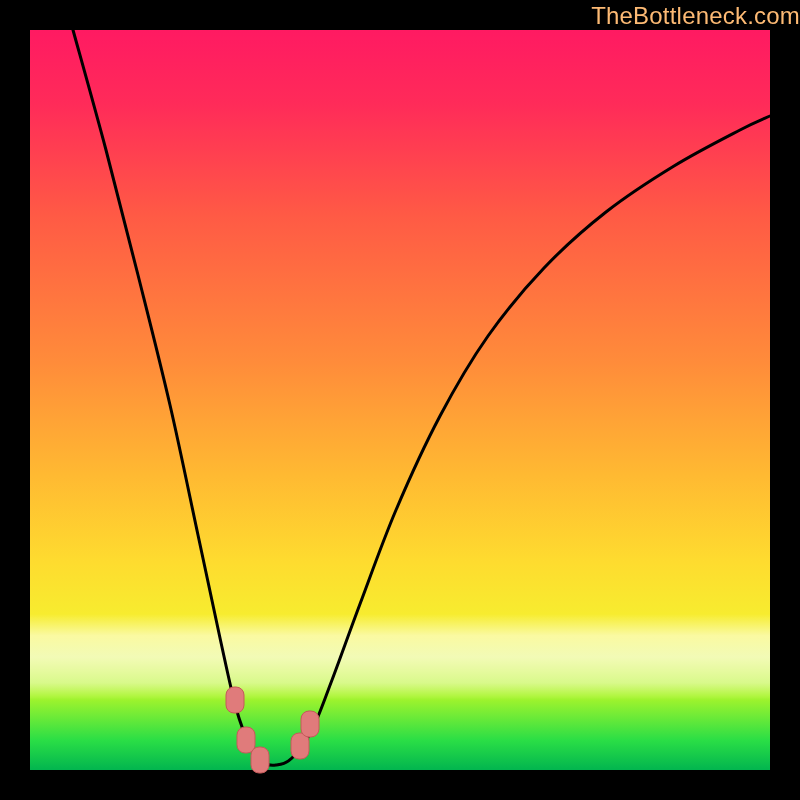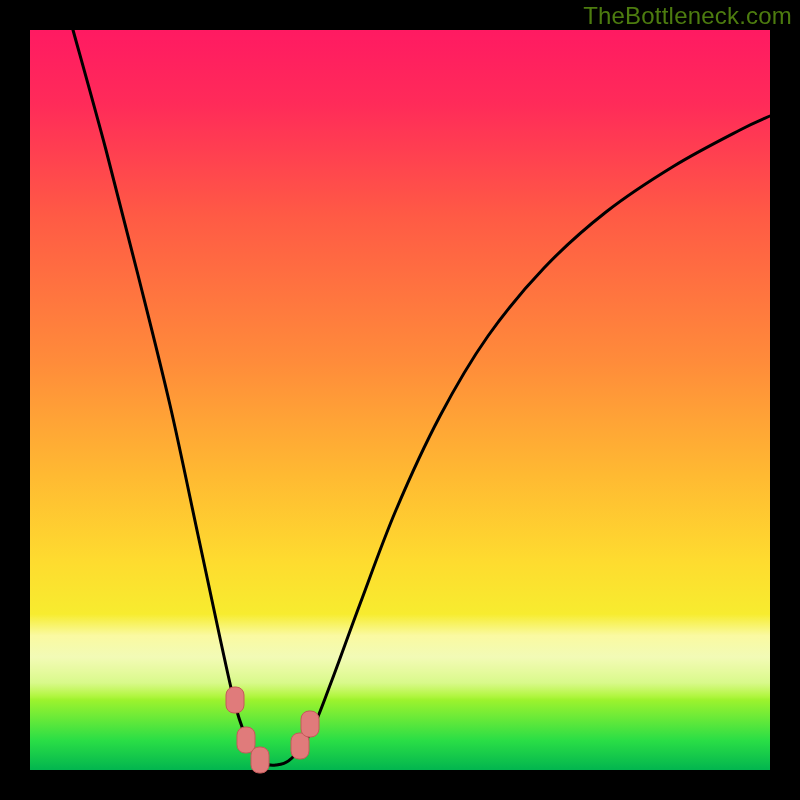--- a/index.html
+++ b/index.html
@@ -36,25 +36,25 @@
     height: 86px;
     background: linear-gradient(to bottom,
       rgba(255,255,255,0.0) 0%,
       rgba(255,255,255,0.55) 25%,
       rgba(255,255,255,0.65) 50%,
       rgba(255,255,255,0.45) 80%,
       rgba(255,255,255,0.0) 100%);
   }
   .watermark {
     position: absolute;
-    right: 8px;
+    right: 0;
     top: 2px;
     font-family: Arial, Helvetica, sans-serif;
     font-size: 24px;
-    color: #4d7c0f;
+    color: #fdba74;
     letter-spacing: 0.2px;
   }
   svg.overlay {
     position: absolute;
     left: 0;
     top: 0;
     width: 800px;
     height: 800px;
   }
 </style>

